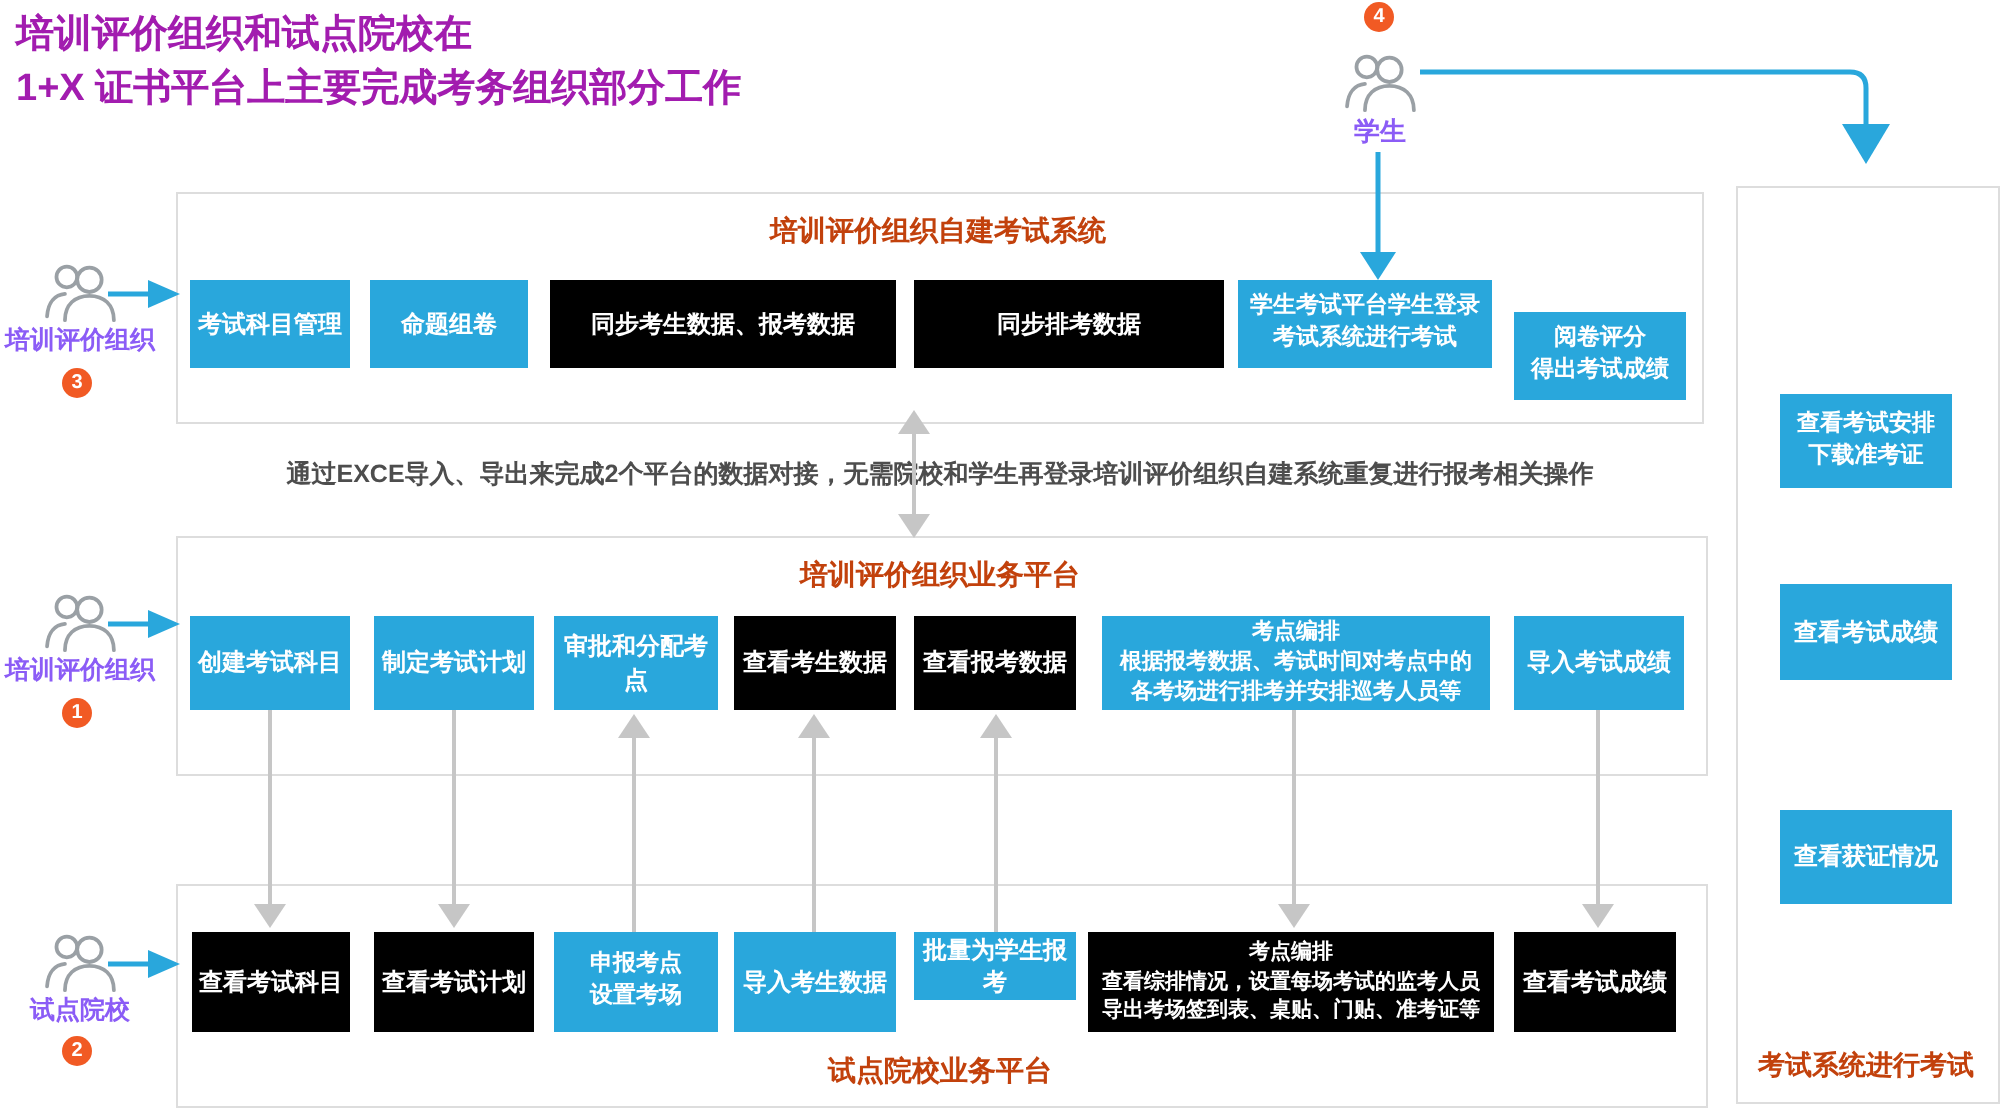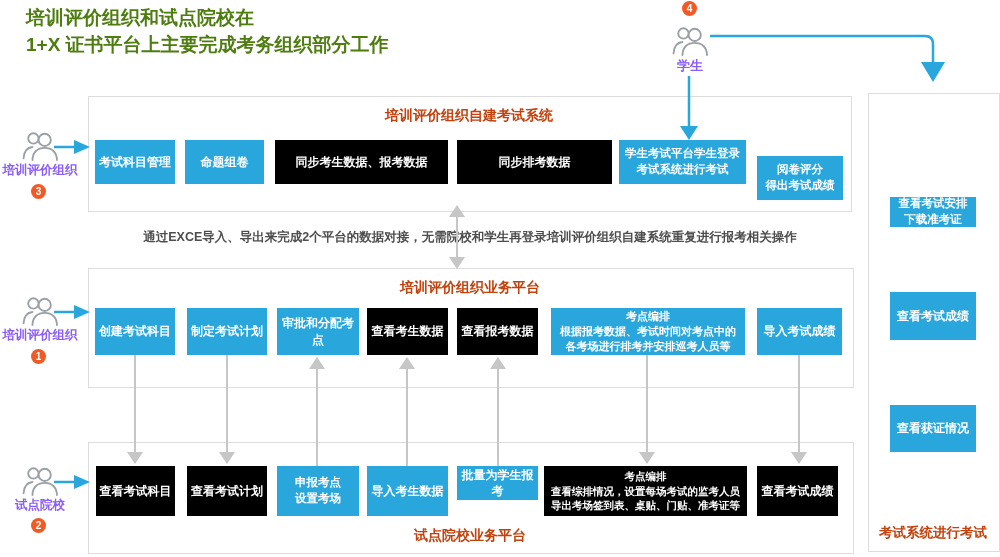--- a/index.html
+++ b/index.html
@@ -1,20 +1,20 @@
 <!DOCTYPE html>
 <html><head>
 <meta charset="utf-8">
 <style>
   html,body{margin:0;padding:0;background:#fff;}
   #stage{
     position:relative;width:1000px;height:557px;background:#fff;overflow:hidden;
     font-family:"Liberation Sans","DejaVu Sans",sans-serif;
   }
-  .page-title{position:absolute;left:26px;top:4px;font-size:19px;font-weight:bold;color:#4d7c0f;line-height:27px;white-space:pre-line;}
+  .page-title{position:absolute;left:8px;top:4px;font-size:19px;font-weight:bold;color:#a21caf;line-height:27px;white-space:pre-line;}
   .panel{position:absolute;background:#fff;border:1px solid #ddd;}
   .box-title{position:absolute;font-size:14px;font-weight:bold;color:#c2410c;text-align:center;}
   .btn{
     position:absolute;display:flex;align-items:center;justify-content:center;
     text-align:center;color:#fff;font-weight:bold;font-size:12px;line-height:1.35;
     white-space:pre-line;cursor:pointer;box-sizing:border-box;padding:1px 2px;
   }
   .btn.blue{background:#29a7dc;}
   .btn.gray{background:#000000;}
   .btn.sm{font-size:11.5px;}
@@ -73,21 +73,21 @@
   <div class="btn gray" style="left:187px;top:466px;width:80px;height:50px;">查看考试计划</div>
   <div class="btn blue sm" style="left:277px;top:466px;width:82px;height:50px;">申报考点
 设置考场</div>
   <div class="btn blue" style="left:367px;top:466px;width:81px;height:50px;">导入考生数据</div>
   <div class="btn blue" style="left:457px;top:466px;width:81px;height:34px;">批量为学生报考</div>
   <div class="btn gray xxs" style="left:544px;top:466px;width:203px;height:50px;">考点编排
 查看综排情况，设置每场考试的监考人员
 导出考场签到表、桌贴、门贴、准考证等</div>
   <div class="btn gray" style="left:757px;top:466px;width:81px;height:50px;">查看考试成绩</div>
 
-  <div class="btn blue sm" style="left:890px;top:197px;width:86px;height:30px;">查看考试安排
+  <div class="btn blue sm" style="left:890px;top:197px;width:86px;height:47px;">查看考试安排
 下载准考证</div>
   <div class="btn blue" style="left:890px;top:292px;width:86px;height:48px;">查看考试成绩</div>
   <div class="btn blue" style="left:890px;top:405px;width:86px;height:47px;">查看获证情况</div>
 
   <div class="actor" style="left:660px;top:25px;width:60px;">
     <svg class="person" width="38" height="32" viewBox="0 0 40 34">
       <g fill="none" stroke="#9aa0a5" stroke-width="2" stroke-linecap="round">
         <circle cx="13" cy="9" r="5.5"></circle>
         <path d="M2.5 30 c0.5-8 4.5-11.5 9.5-12"></path>
         <circle cx="25" cy="10.5" r="6.5" fill="#fff"></circle>

